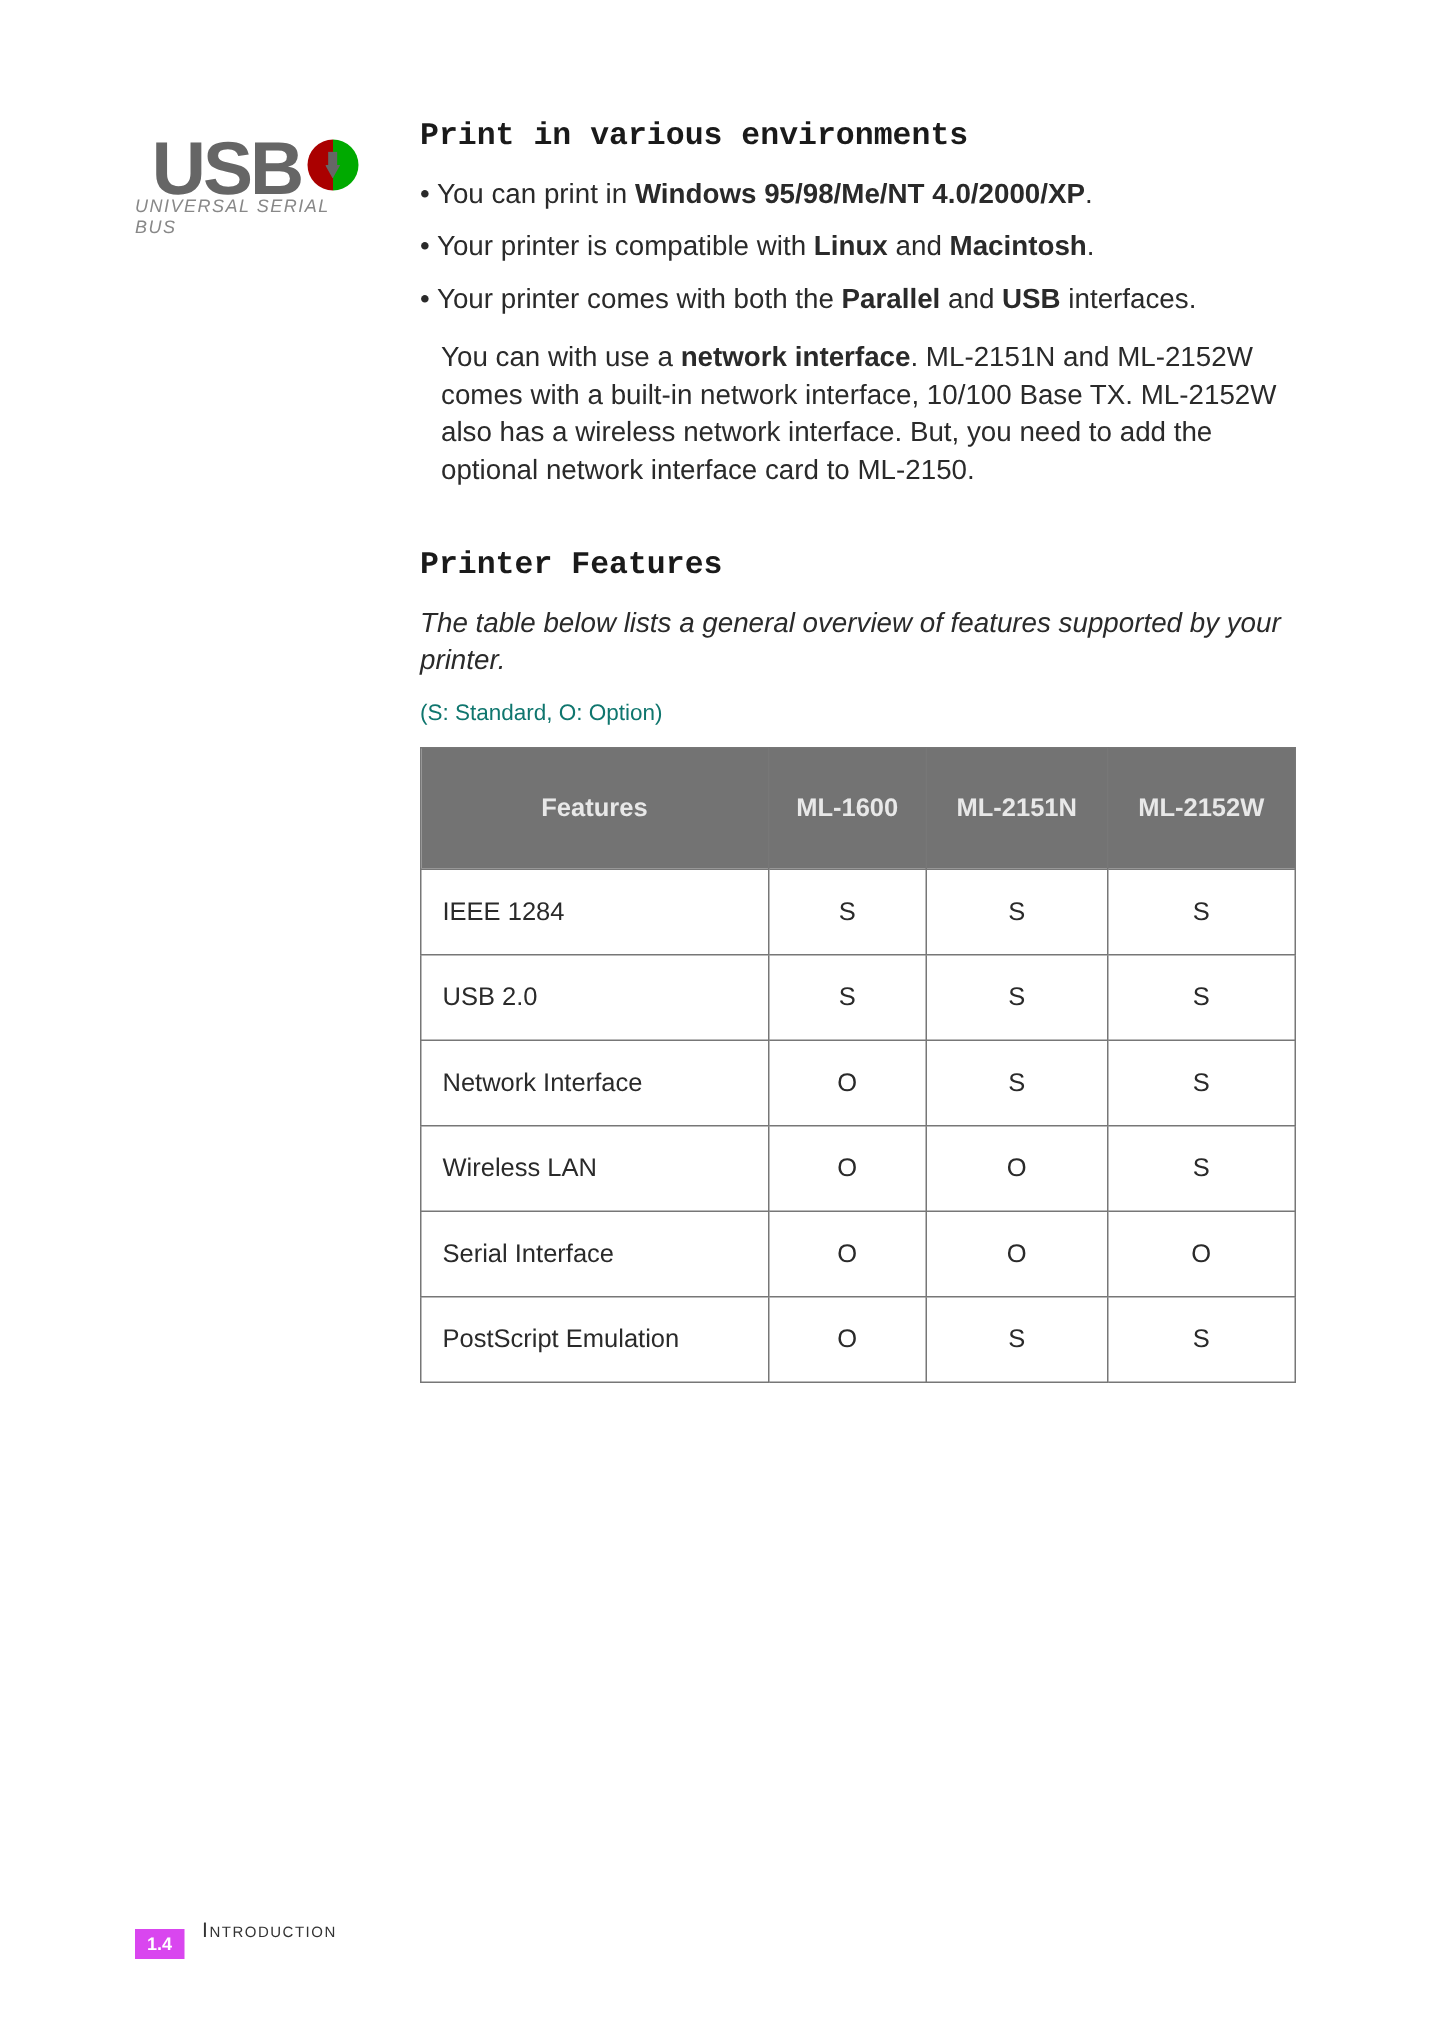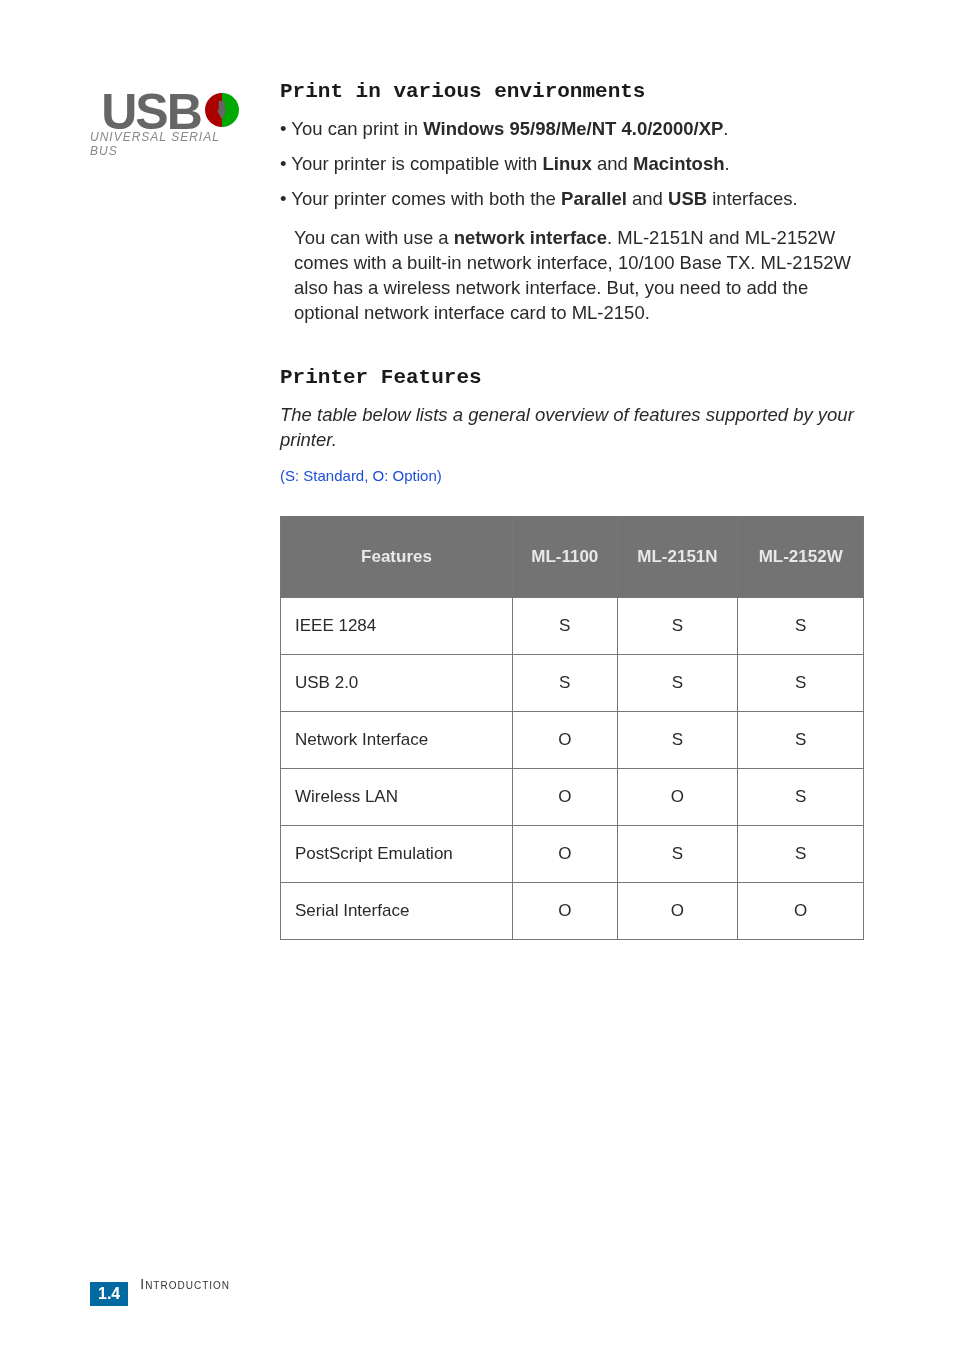--- a/index.html
+++ b/index.html
@@ -103,22 +103,22 @@
     }
     .body-text {
       margin-top: 14px;
       margin-bottom: 14px;
       line-height: 1.35;
       font-size: 18.5px;
       font-style: italic;
     }
     .legend {
       font-size: 15px;
-      margin-bottom: 32px;
-      color: #1d4ed8;
+      margin-bottom: 14px;
+      color: #0f766e;
     }
     table {
       width: 100%;
       border-collapse: collapse;
       font-size: 17px;
     }
     th {
       background: #737373;
       color: #e8e8e8;
       font-weight: bold;
@@ -137,24 +137,24 @@
     }
     .footer {
       position: absolute;
       bottom: 40px;
       left: 90px;
       display: flex;
       align-items: center;
       gap: 12px;
     }
     .page-marker {
-      background: #0369a1;
+      background: #d946ef;
       color: #fff;
       padding: 3px 8px;
-      font-size: 16px;
+      font-size: 12px;
       font-weight: bold;
       margin-top: 20px;
     }
     .page-marker .num {
       color: #fff;
     }
     .footer-text {
       font-size: 14px;
       letter-spacing: 1px;
       color: #333;
@@ -196,21 +196,21 @@
 
     <div class="section-gap">
       <h2>Printer Features</h2>
       <div class="body-text">The table below lists a general overview of features supported by your printer.</div>
       <div class="legend">(S: Standard, O: Option)</div>
 
       <table>
         <thead>
           <tr>
             <th>Features</th>
-            <th>ML-1100</th>
+            <th>ML-1600</th>
             <th>ML-2151N</th>
             <th>ML-2152W</th>
           </tr>
         </thead>
         <tbody>
           <tr>
             <td>IEEE 1284</td>
             <td>S</td>
             <td>S</td>
             <td>S</td>
@@ -227,30 +227,30 @@
             <td>S</td>
             <td>S</td>
           </tr>
           <tr>
             <td>Wireless LAN</td>
             <td>O</td>
             <td>O</td>
             <td>S</td>
           </tr>
           <tr>
+            <td>Serial Interface</td>
+            <td>O</td>
+            <td>O</td>
+            <td>O</td>
+          </tr>
+          <tr>
             <td>PostScript Emulation</td>
             <td>O</td>
             <td>S</td>
             <td>S</td>
-          </tr>
-          <tr>
-            <td>Serial Interface</td>
-            <td>O</td>
-            <td>O</td>
-            <td>O</td>
           </tr>
         </tbody>
       </table>
     </div>
   </div>
 
   <div class="footer">
     <div class="page-marker">
       <span>1.</span><span class="num">4</span>
     </div>

